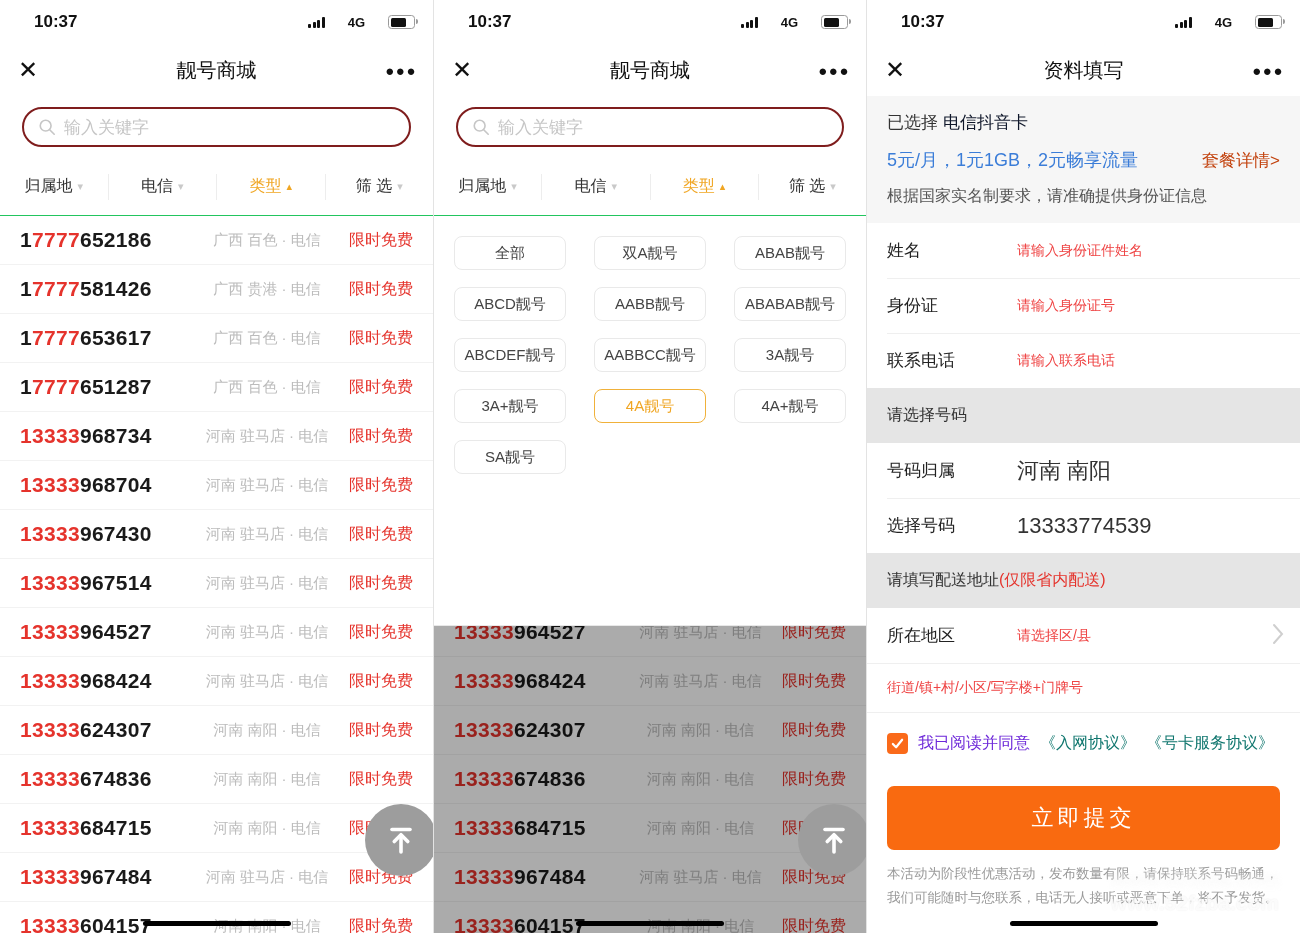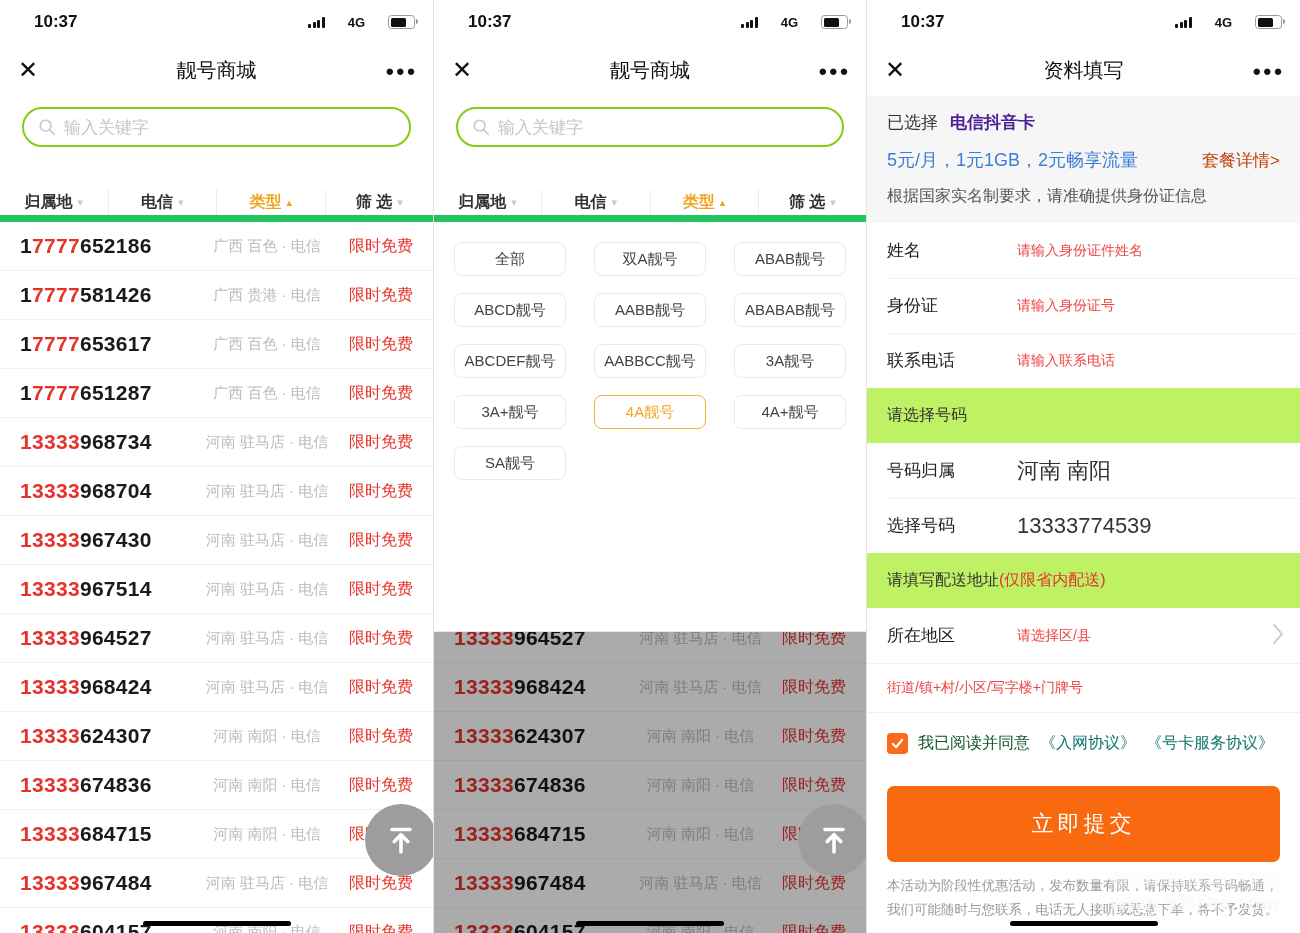--- a/index.html
+++ b/index.html
@@ -23,25 +23,25 @@
   .battery::after{content:"";position:absolute;right:-4px;top:3px;width:2px;height:5px;background:#9a9a9a;border-radius:0 2px 2px 0;}
 
   
   .navbar{position:relative;height:52px;display:flex;align-items:center;justify-content:center;}
   .navtitle{font-size:20px;font-weight:400;color:#111;}
   .navclose{position:absolute;left:18px;top:50%;transform:translateY(-50%);font-size:24px;font-weight:600;color:#111;line-height:1;cursor:pointer;}
   .navmore{position:absolute;right:16px;top:50%;transform:translateY(-50%);font-size:15px;font-weight:700;color:#111;letter-spacing:1.5px;cursor:pointer;}
 
   
   .searchwrap{height:62px;display:flex;align-items:center;padding:0 22px;}
-  .searchpill{flex:1;height:40px;border:2px solid #84cc16;border-radius:22px;display:flex;align-items:center;padding:0 14px;gap:8px;box-sizing:border-box;}
+  .searchpill{flex:1;height:40px;border:2px solid #7f1d1d;border-radius:22px;display:flex;align-items:center;padding:0 14px;gap:8px;box-sizing:border-box;}
   .searchpill .ph{font-size:17px;color:#c6c6c6;}
 
   
-  .filterbar{height:57px;display:flex;align-items:flex-end;border-bottom:7px solid #22c55e;font-weight:bold;}
+  .filterbar{height:57px;display:flex;align-items:center;border-bottom:1px solid #22c55e;}
   .fitem{flex:1;display:flex;align-items:center;justify-content:center;gap:5px;font-size:16px;color:#333;cursor:pointer;position:relative;height:26px;}
   .fitem:not(:last-child){border-right:1px solid #ededed;}
   .fitem .arr{font-size:11px;color:#c9c9c9;line-height:1;}
   .fitem.active{color:#f0a623;}
   .fitem.active .arr{color:#f0a623;}
 
   
   .list .row{height:49px;display:flex;align-items:center;padding:0 20px;border-bottom:1px solid #f2f2f2;box-sizing:border-box;cursor:pointer;}
   .num{width:165px;font-size:21px;font-weight:700;color:#1a1a1a;letter-spacing:.3px;white-space:nowrap;}
   .num i{font-style:normal;}
@@ -64,43 +64,43 @@
   .chip.sel{border:1px solid #f0b13a;color:#f0a623;}
 
   
   .dimzone{position:relative;height:308px;overflow:hidden;}
   .dimzone .list{margin-top:-18px;}
   .scrim{position:absolute;inset:0;background:rgba(0,0,0,.33);z-index:5;}
 
   
   .infobox{background:#f6f6f6;padding:15px 20px 16px 20px;}
   .infoline1{font-size:17px;color:#333;}
-  .infoline1 .sel{color:#4c1d95;font-weight:700;margin-left:12px;}
+  .infoline1 .sel{color:#0f172a;font-weight:400;margin-left:5px;}
   .infoline2{display:flex;align-items:center;justify-content:space-between;margin-top:14px;}
   .plan{font-size:18px;color:#3b7dd8;font-weight:500;}
   .planlink{font-size:17px;color:#c2410c;cursor:pointer;text-align:right;}
   .infoline3{margin-top:14px;font-size:16px;color:#555;}
 
   .frow{height:55px;display:flex;align-items:center;padding:0 20px;box-sizing:border-box;background:#fff;position:relative;}
   .frow + .frow::before{content:"";position:absolute;top:0;left:20px;right:0;height:1px;background:#efefef;}
   .flabel{width:130px;font-size:17px;color:#222;}
   .fph{font-size:14px;color:#ef4444;}
   .fval{font-size:22px;color:#333;}
-  .sectionrow{height:55px;display:flex;align-items:center;padding:0 20px;background:#bef264;font-size:16px;color:#333;box-sizing:border-box;}
+  .sectionrow{height:55px;display:flex;align-items:center;padding:0 20px;background:#e5e5e5;font-size:16px;color:#333;box-sizing:border-box;}
   .sectionrow .rednote{color:#e5332c;}
   .chev{position:absolute;right:16px;top:50%;transform:translateY(-50%);}
   .streetrow{height:50px;display:flex;align-items:center;padding:0 20px;box-sizing:border-box;border-top:1px solid #efefef;border-bottom:1px solid #efefef;}
 
   .agreerow{display:flex;align-items:center;gap:10px;padding:20px 20px 6px 20px;}
   .cbx{width:21px;height:21px;border-radius:4px;background:#fa6a1a;display:flex;align-items:center;justify-content:center;flex:none;cursor:pointer;}
   .cbx svg{display:block;}
-  .agreetext{font-size:16px;color:#14532d;}
+  .agreetext{font-size:16px;color:#6d28d9;}
   .agreelink{font-size:16px;color:#0f766e;cursor:pointer;}
 
-  .submit{display:block;width:calc(100% - 40px);margin:26px 20px 0 20px;height:76px;background:#f96a10;border:none;border-radius:7px;color:#fff;font-size:22px;letter-spacing:4px;font-family:inherit;cursor:pointer;}
+  .submit{display:block;width:calc(100% - 40px);margin:26px 20px 0 20px;height:64px;background:#f96a10;border:none;border-radius:7px;color:#fff;font-size:22px;letter-spacing:4px;font-family:inherit;cursor:pointer;}
   .disclaimer{padding:12px 20px 0 20px;font-size:13.5px;color:#9a9a9a;line-height:1.75;}
 
   .watermark{position:absolute;right:21px;bottom:18px;text-align:right;z-index:6;pointer-events:none;}
   .watermark .wline{font-size:21px;font-weight:700;color:rgba(255,255,255,.75);text-shadow:0 0 2px rgba(0,0,0,.08);}
   .watermark .wline.blur{filter:blur(3px);opacity:.8;}
 </style>
 </head>
 <body>
 
 <div class="canvas">

